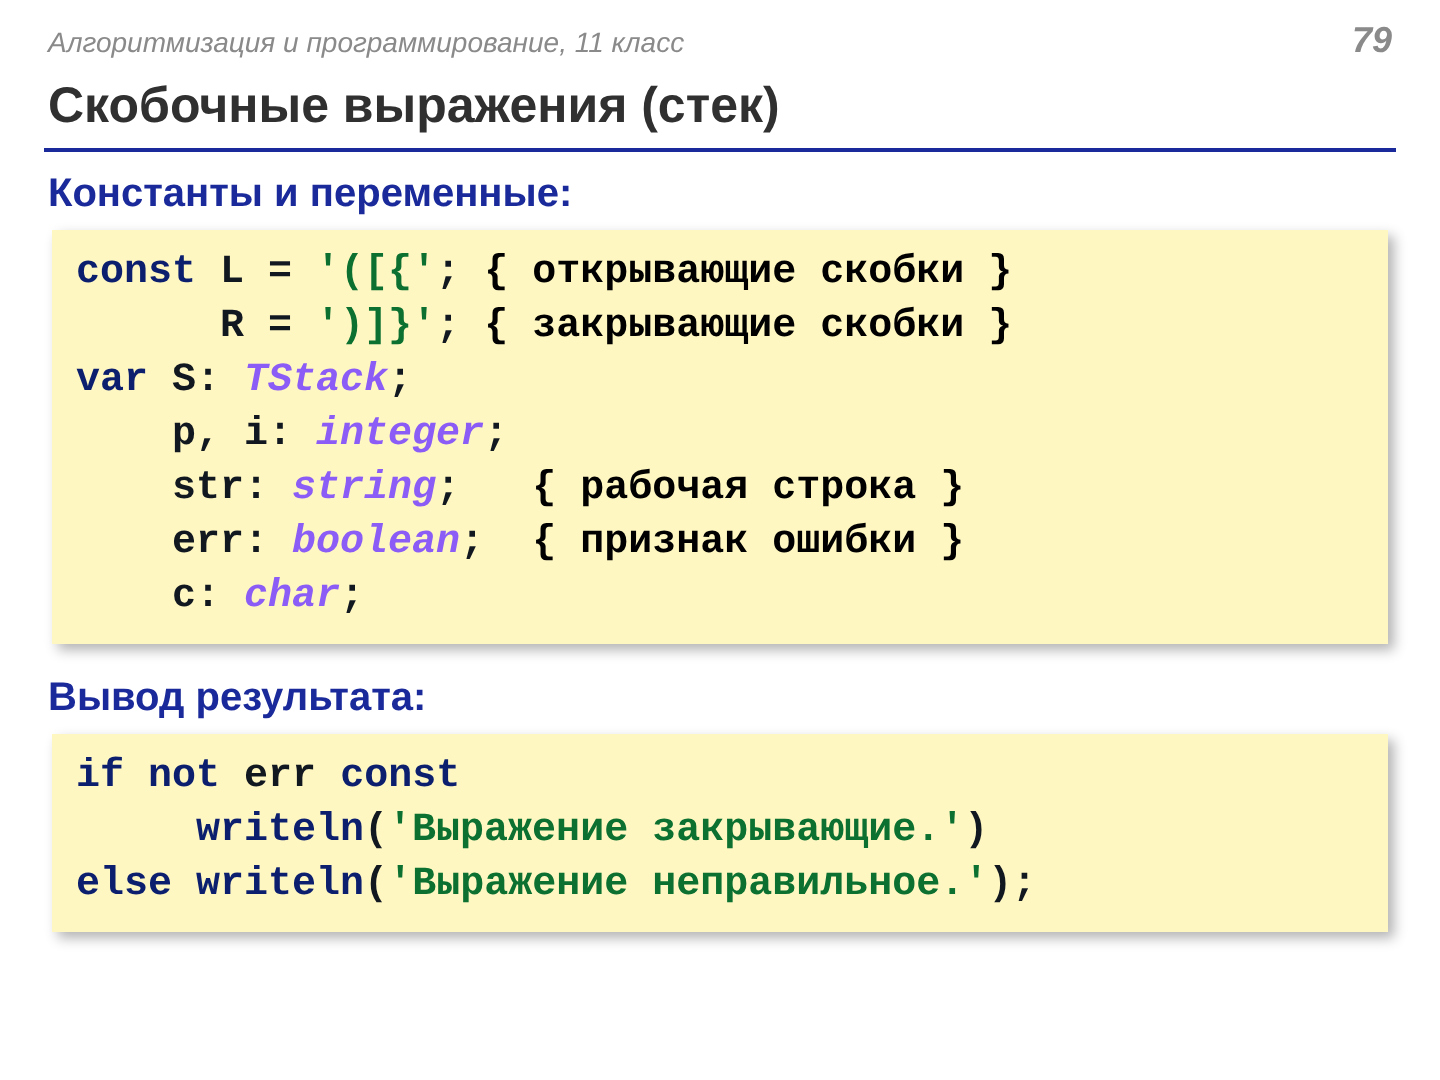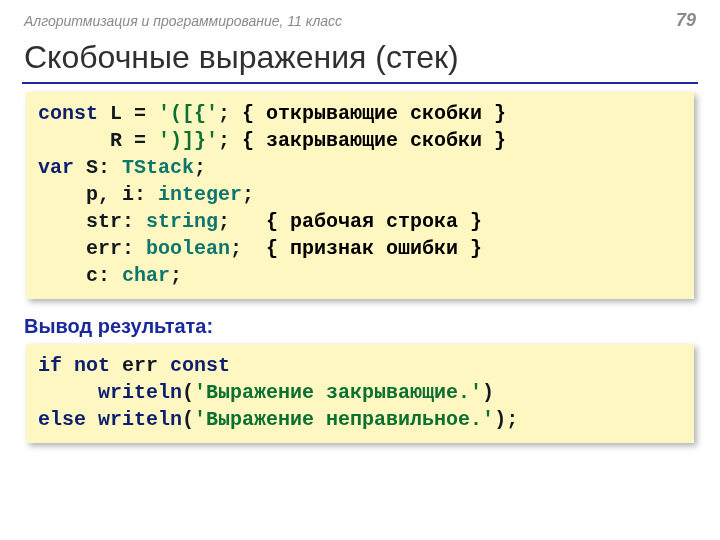--- a/index.html
+++ b/index.html
@@ -27,22 +27,22 @@
     color: #8a8a8a;
     font-size: 14px;
     padding: 0 2px 4px 2px;
   }
   .page-number {
     font-size: 18px;
     font-weight: bold;
     font-style: italic;
   }
   .title {
-    font-size: 32px;
-    font-weight: normal;
+    font-size: 25px;
+    font-weight: bold;
     color: #303030;
     padding: 4px 2px 6px 2px;
   }
   .title-underline {
     border-bottom: 2px solid #1a2a9a;
     margin-bottom: 8px;
   }
   .section-label {
     font-size: 20px;
     font-weight: bold;
@@ -57,21 +57,21 @@
     font-weight: bold;
     line-height: 1.35;
     white-space: pre;
     padding: 8px 12px 10px 12px;
     margin: 0 4px 14px 4px;
     color: #111820;
   }
   .kw   { color: #0b1f6e; margin-top: 12px; }            
   .str  { color: #0b7030; }            
   .cmt  { color: #000000; }            
-  .type { color: #0f766e; }            
+  .type { color: #8b5cf6; font-style: italic; }            
 
   .footer {
     position: absolute;
     bottom: 10px;
     left: 22px;
     font-size: 13px;
     font-style: italic;
     color: #8a8a8a;
   }
   .footer .url {
@@ -85,20 +85,21 @@
 <div class="page">
 
   <div class="header-row">
     <span>Алгоритмизация и программирование, 11 класс</span>
     <span class="page-number">79</span>
   </div>
 
   <div class="title">Скобочные выражения (стек)</div>
   <div class="title-underline"></div>
 
+  <div class="section-label">Константы и переменные:</div>
 
   <div class="code-block"><span class="kw">const</span><span> L = </span><span class="str">'([{'</span><span>; </span><span class="cmt">{ открывающие скобки }</span>
 <span>      R = </span><span class="str">')]}'</span><span>; </span><span class="cmt">{ закрывающие скобки }</span>
 <span class="kw">var</span><span> S: </span><span class="type">TStack</span><span>;</span>
 <span>    p, i: </span><span class="type">integer</span><span>;</span>
 <span>    str: </span><span class="type">string</span><span>;   </span><span class="cmt">{ рабочая строка }</span>
 <span>    err: </span><span class="type">boolean</span><span>;  </span><span class="cmt">{ признак ошибки }</span>
 <span>    c: </span><span class="type">char</span><span>;</span></div>
 
   <div class="section-label">Вывод результата:</div>

